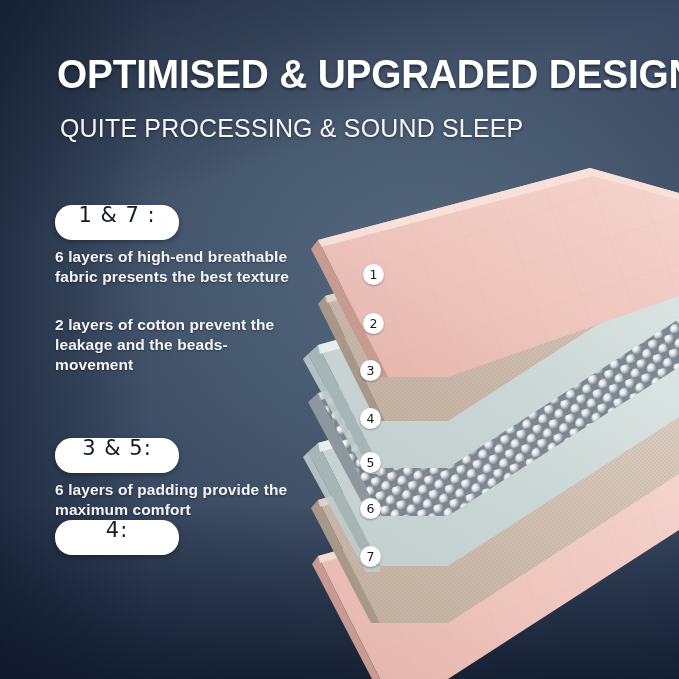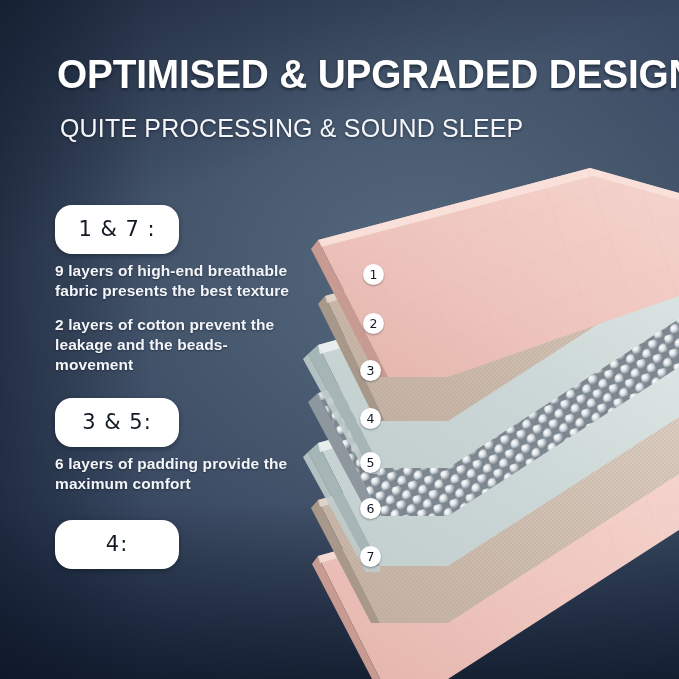--- a/index.html
+++ b/index.html
@@ -73,24 +73,23 @@
     top: 0;
     z-index: 40;
   }
   .callout {
     position: absolute;
     left: 55px;
     width: 300px;
   }
   .callout-chip {
     display: inline-flex;
-    align-items: center;
     justify-content: center;
     min-width: 74px;
-    height: 49px;
+    height: 35px;
     padding: 0 14px;
     background: #ffffff;
     border-radius: 17px;
     box-shadow: 0 2px 5px rgba(6,12,24,.38);
   }
   .callout-chip span {
     font-family: "DejaVu Sans", sans-serif;
     font-size: 21px;
     font-weight: 400;
     color: #121a26;
@@ -259,28 +258,28 @@
     <h1 class="title">OPTIMISED &amp; UPGRADED DESIGN</h1>
     <h2 class="subtitle">QUITE PROCESSING &amp; SOUND SLEEP</h2>
   </div>
 
   <div class="callouts">
 
     <div class="callout" style="top:205px;">
       <div class="callout-chip wide">
         <span>1 &amp; 7 :</span>
       </div>
-      <div class="callout-text">9 layers of high-end breathable fabric presents the best texture</div>
+      <div class="callout-text">6 layers of high-end breathable fabric presents the best texture</div>
     </div>
 
     <div class="callout" style="top:308px;">
       <div class="callout-text">2 layers of cotton prevent the leakage and the beads-movement</div>
     </div>
 
-    <div class="callout" style="top:398px;">
+    <div class="callout" style="top:438px;">
       <div class="callout-chip wide">
         <span>3 &amp; 5:</span>
       </div>
       <div class="callout-text">6 layers of padding provide the maximum comfort</div>
     </div>
 
     <div class="callout" style="top:520px;">
       <div class="callout-chip wide">
         <span>4:</span>
       </div>

